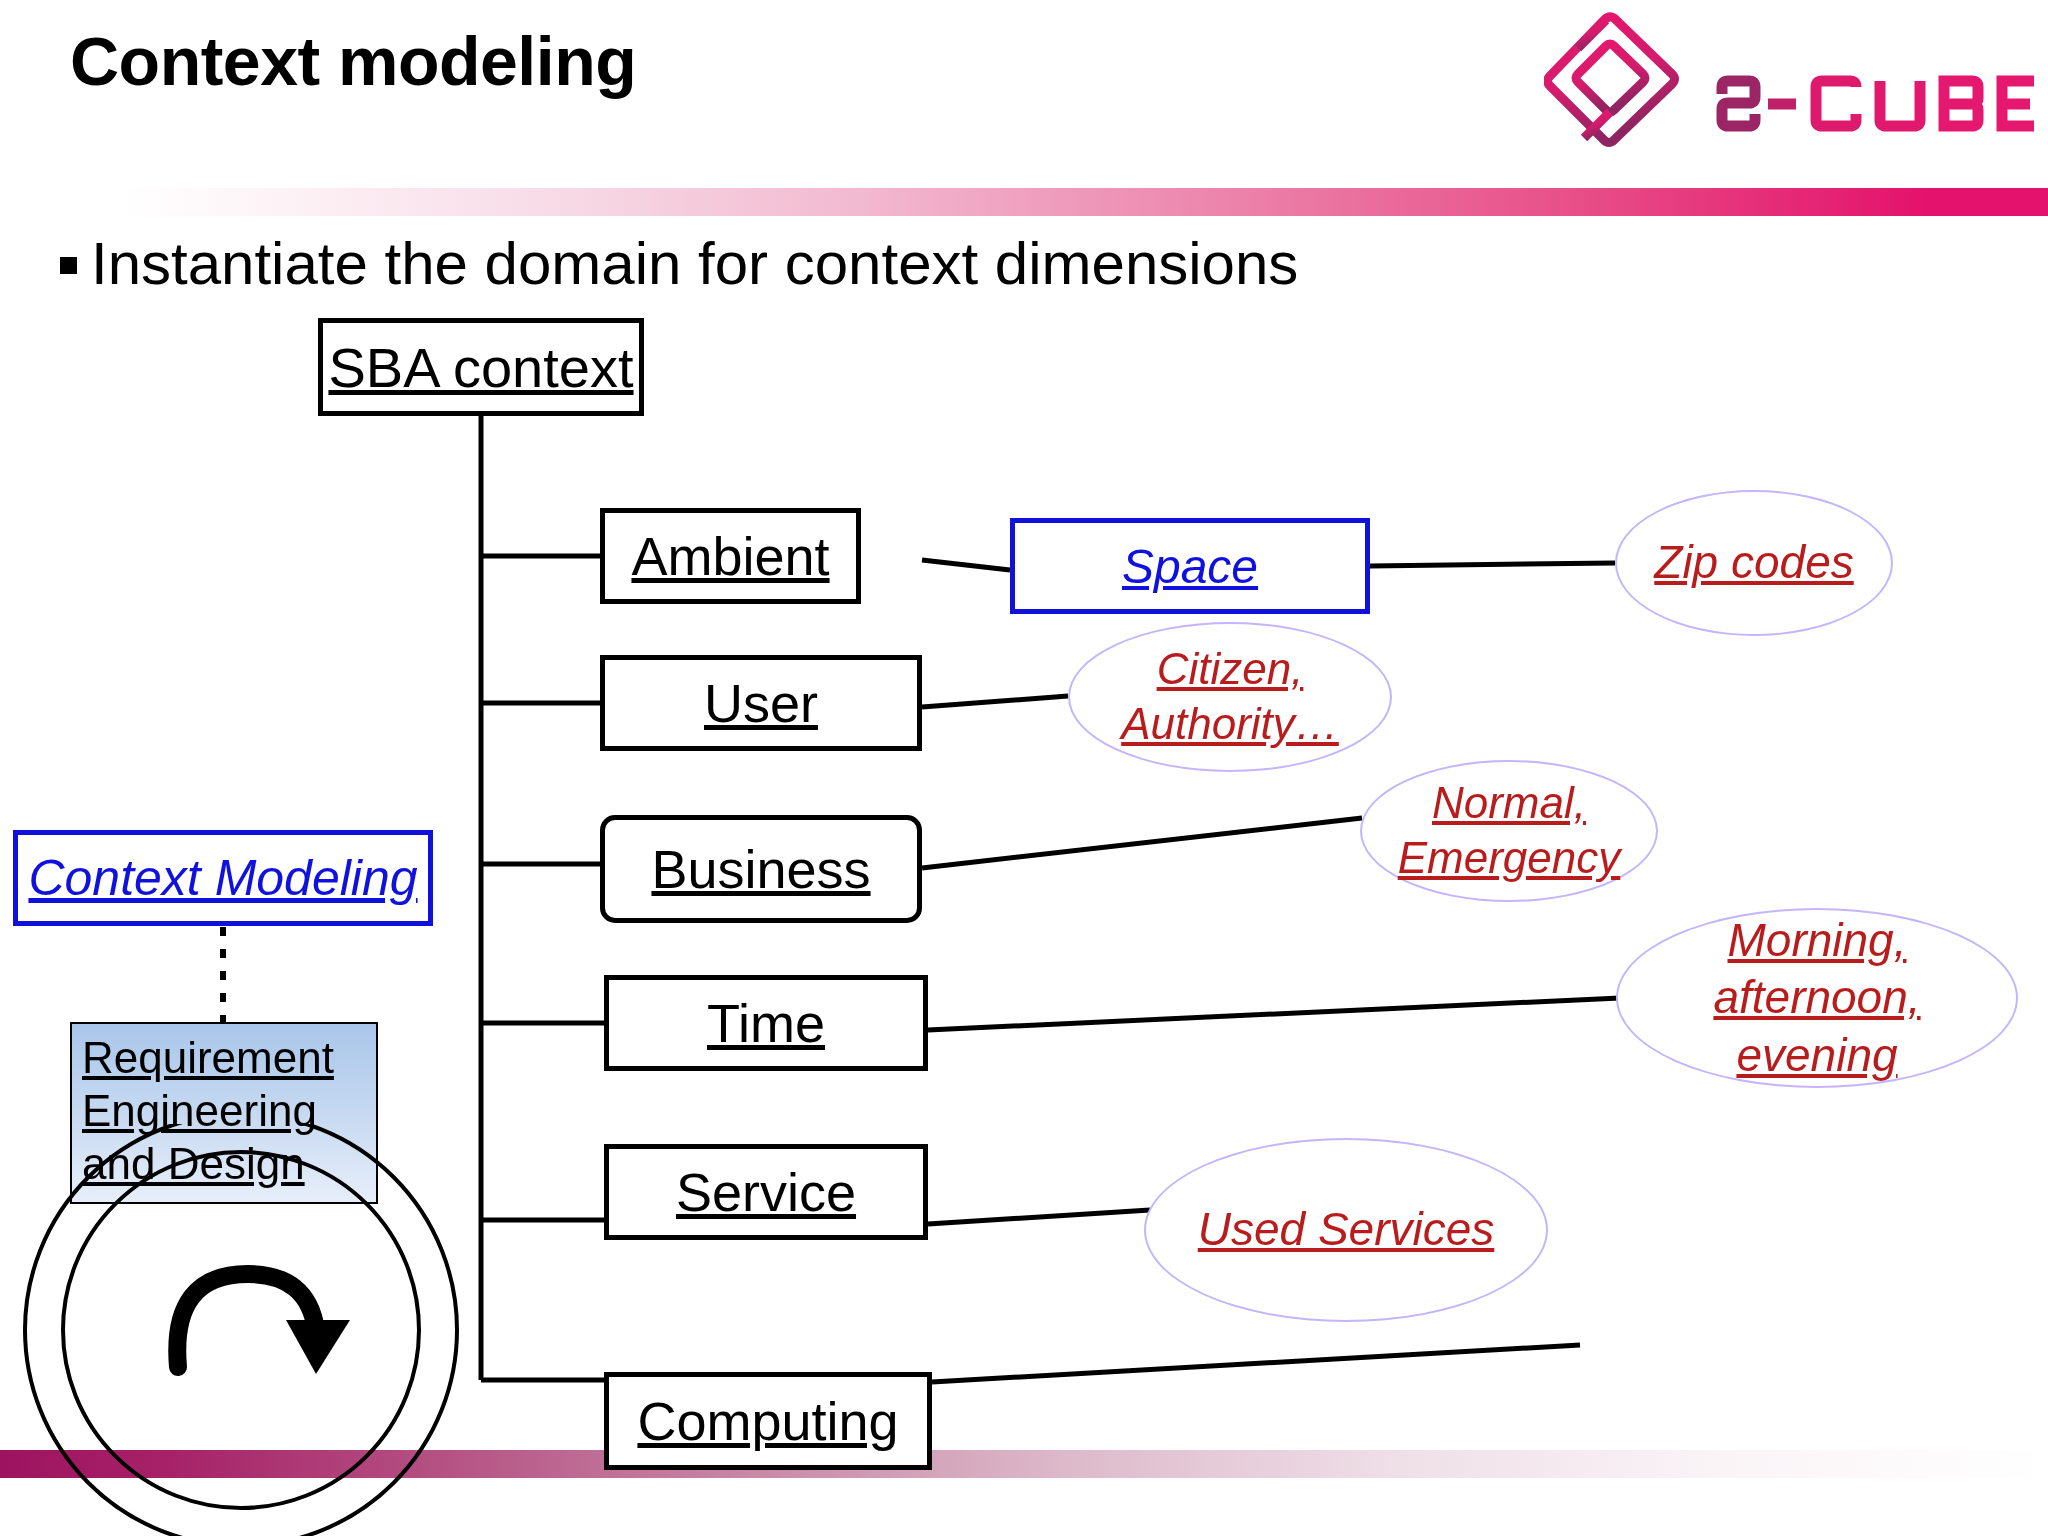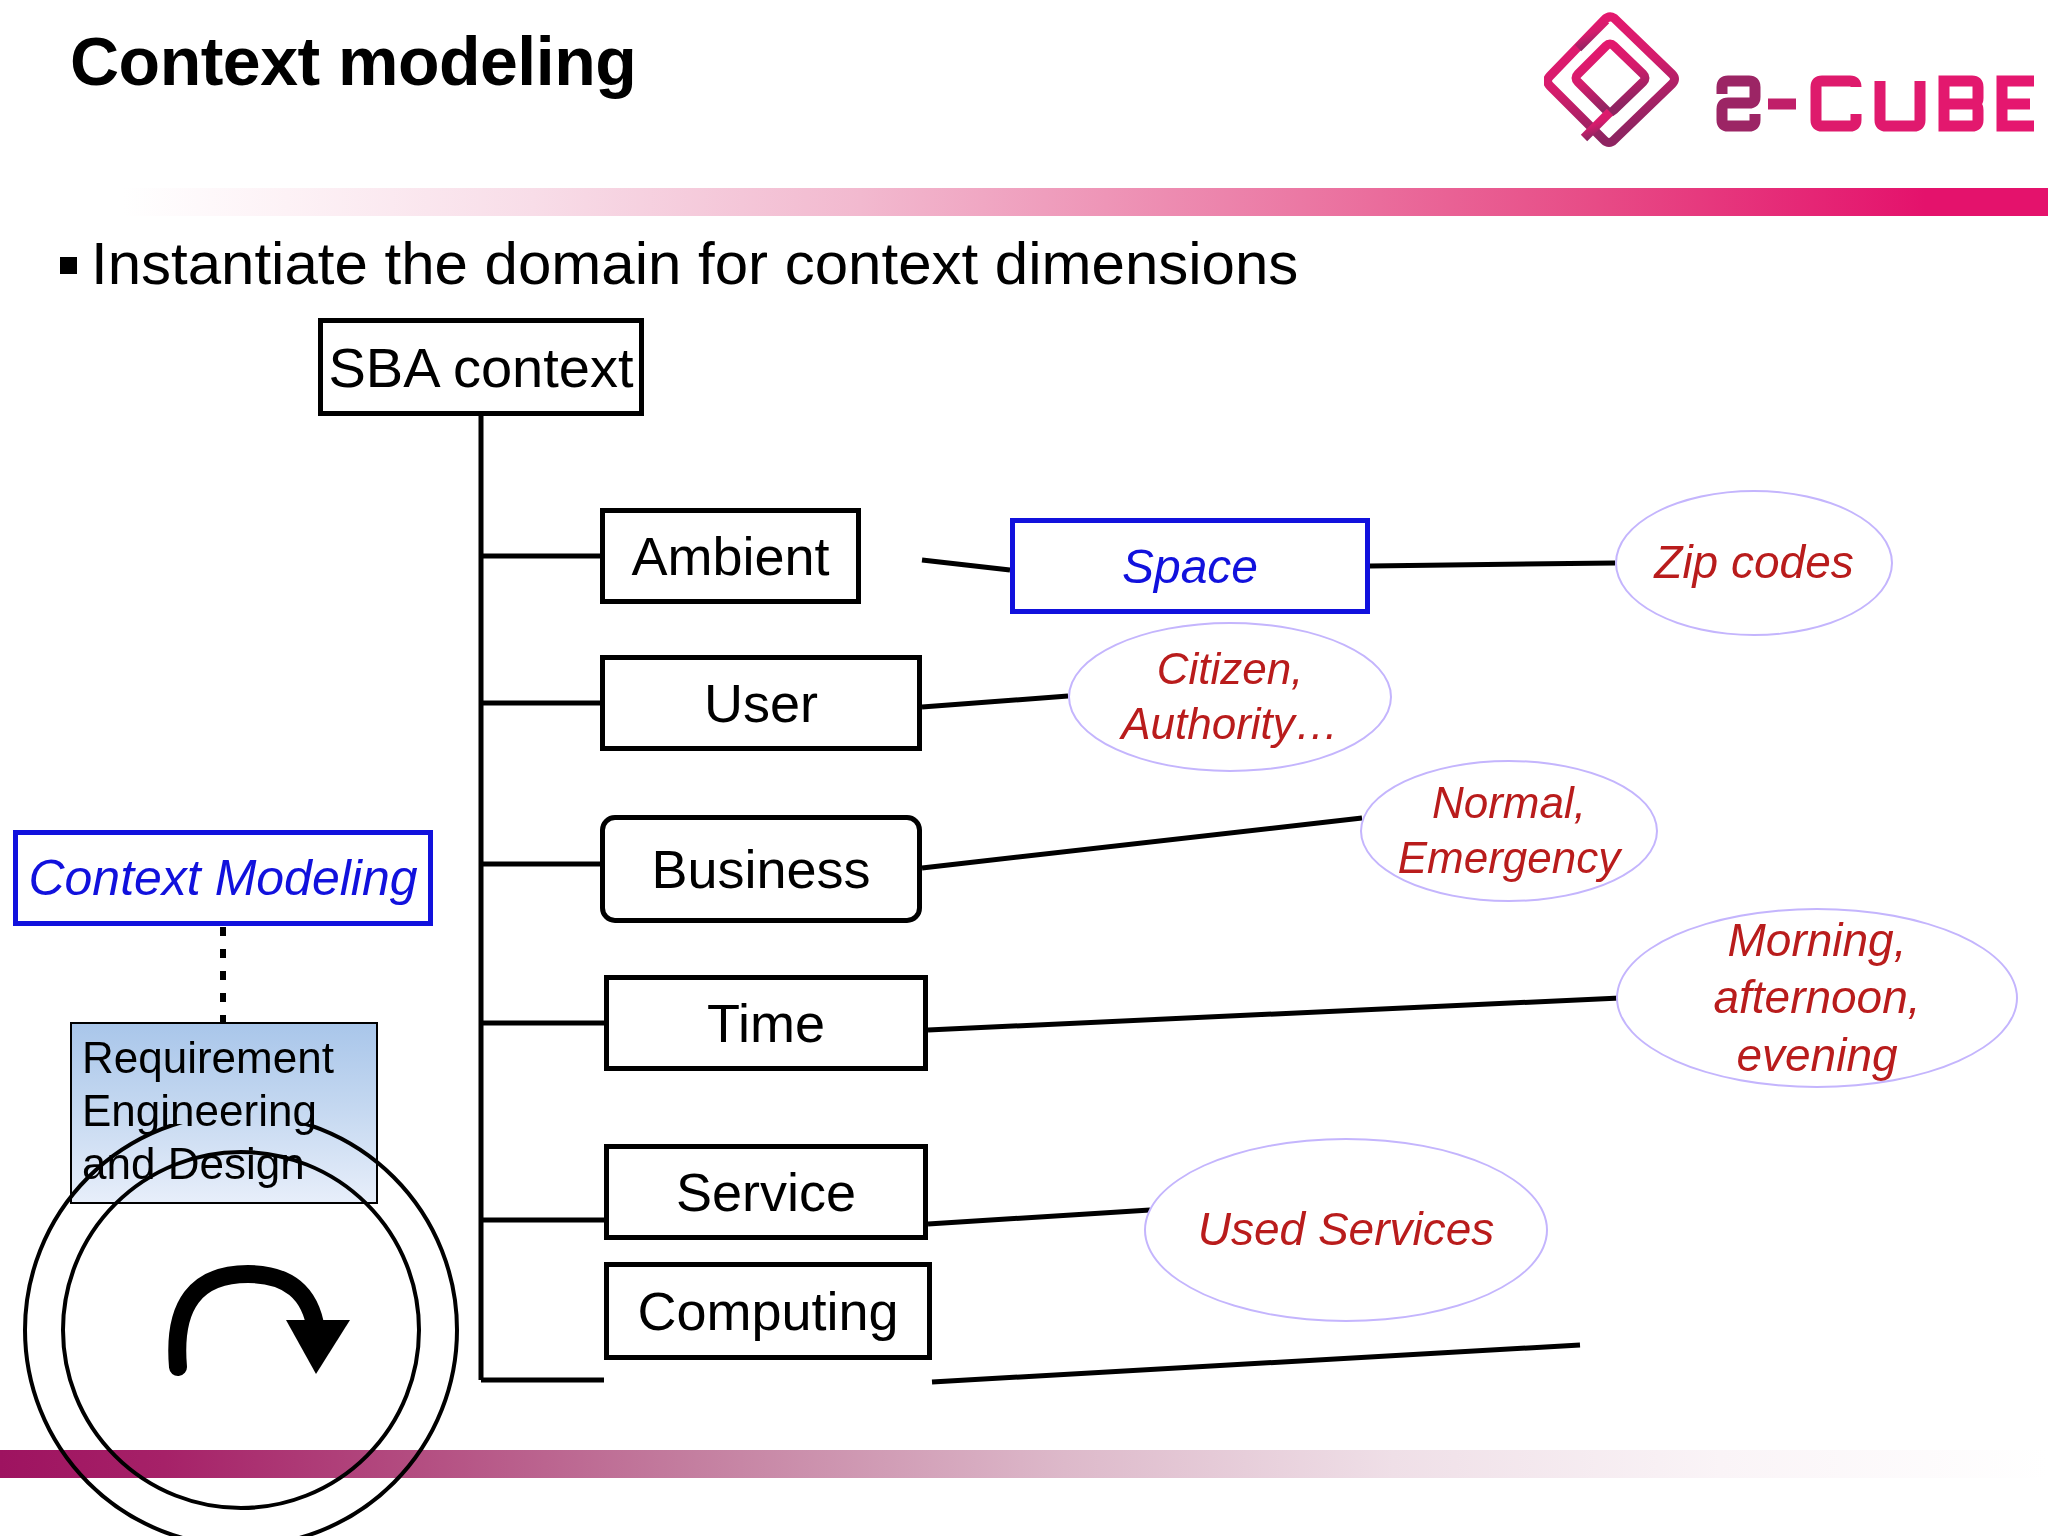--- a/index.html
+++ b/index.html
@@ -117,20 +117,21 @@
   }
 
   .node {
     position: absolute;
     box-sizing: border-box;
     display: flex;
     align-items: center;
     justify-content: center;
     text-align: center;
     background: #ffffff;
+    text-decoration: underline;
   }
   .box-black {
     border: 5px solid #000000;
     color: #000000;
     font-size: 54px;
     background: #ffffff;
   }
   .box-blue {
     border: 5px solid #1111dd;
     color: #1111dd;
@@ -157,21 +158,21 @@
     height: 98px;
     font-size: 56px;
   }
 
   
   #node-ambient   { left: 600px; top: 508px;  width: 261px; height: 96px; }
   #node-user      { left: 600px; top: 655px;  width: 322px; height: 96px; }
   #node-business  { left: 600px; top: 815px;  width: 322px; height: 108px; border-radius: 15px; }
   #node-time      { left: 604px; top: 975px;  width: 324px; height: 96px; }
   #node-service   { left: 604px; top: 1144px; width: 324px; height: 96px; }
-  #node-computing { left: 604px; top: 1262px; width: 328px; height: 98px; }
+  #node-computing { left: 604px; top: 1372px; width: 328px; height: 98px; }
 
   
   #node-space     { left: 1010px; top: 518px;  width: 360px; height: 96px; }
   #node-zip       { left: 1615px; top: 490px;  width: 278px; height: 146px; }
   #node-citizen   { left: 1068px; top: 622px;  width: 324px; height: 150px;
                     font-size: 44px; }
   #node-normal    { left: 1360px; top: 760px;  width: 298px; height: 142px;
                     font-size: 44px; }
   #node-morning   { left: 1616px; top: 908px;  width: 402px; height: 180px; }
   #node-used      { left: 1144px; top: 1138px; width: 404px; height: 184px; }

